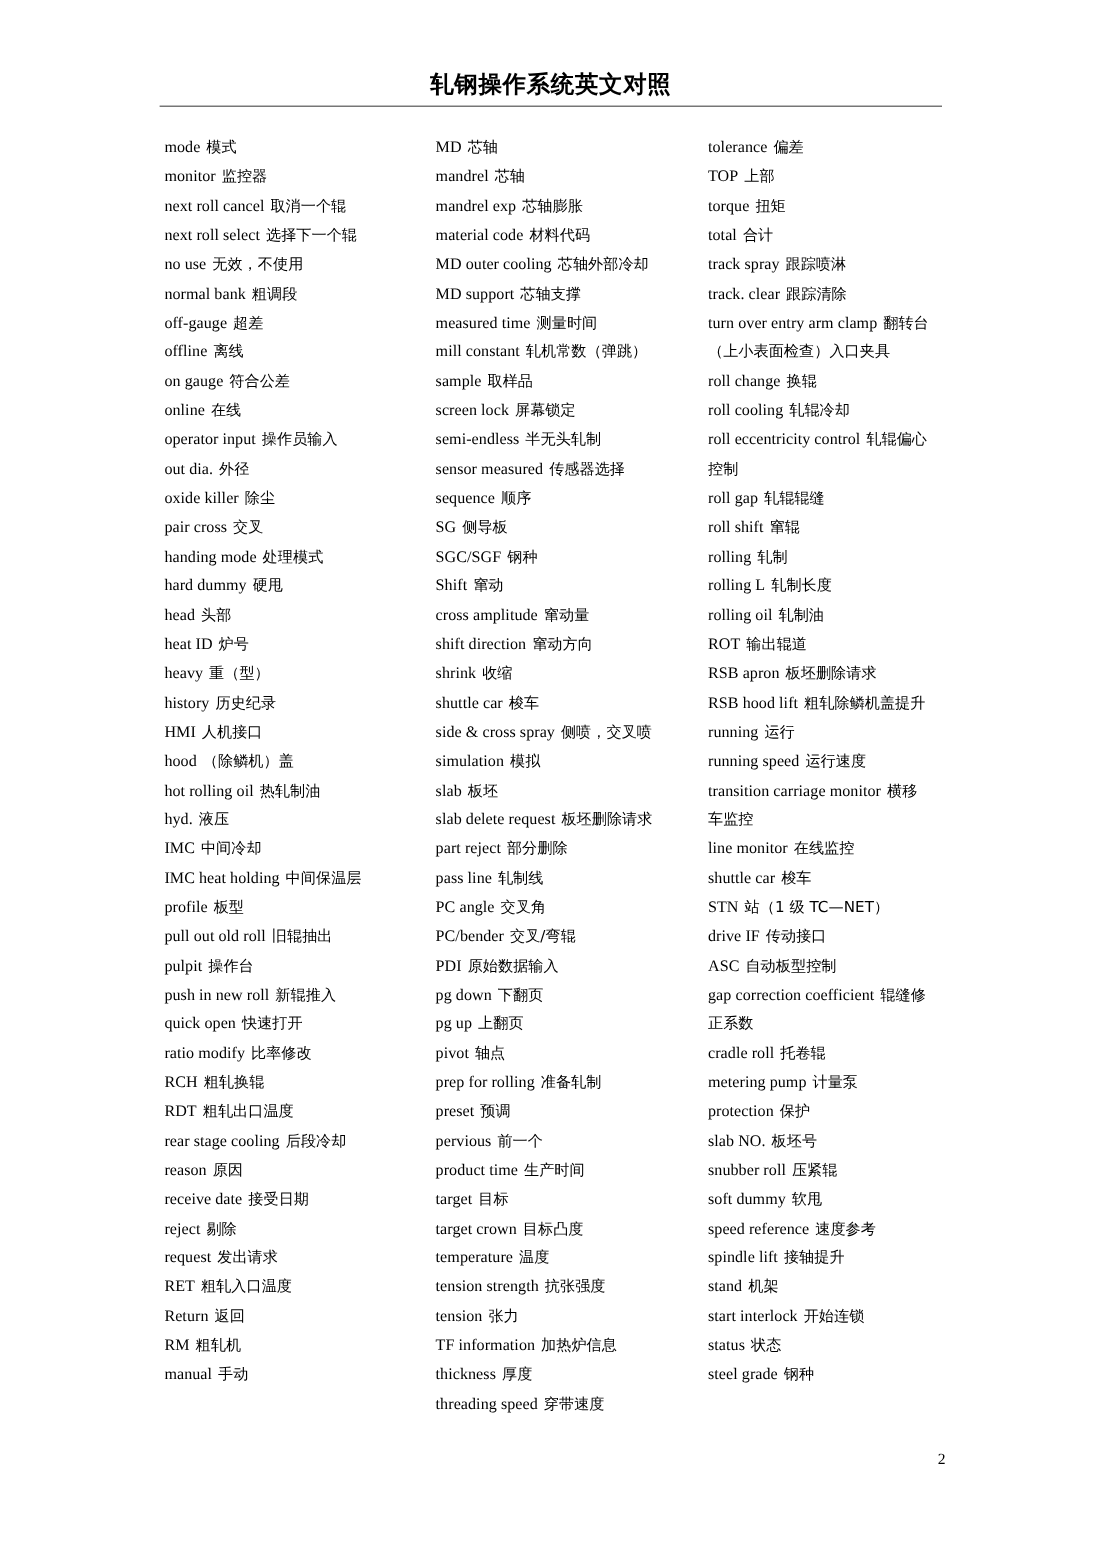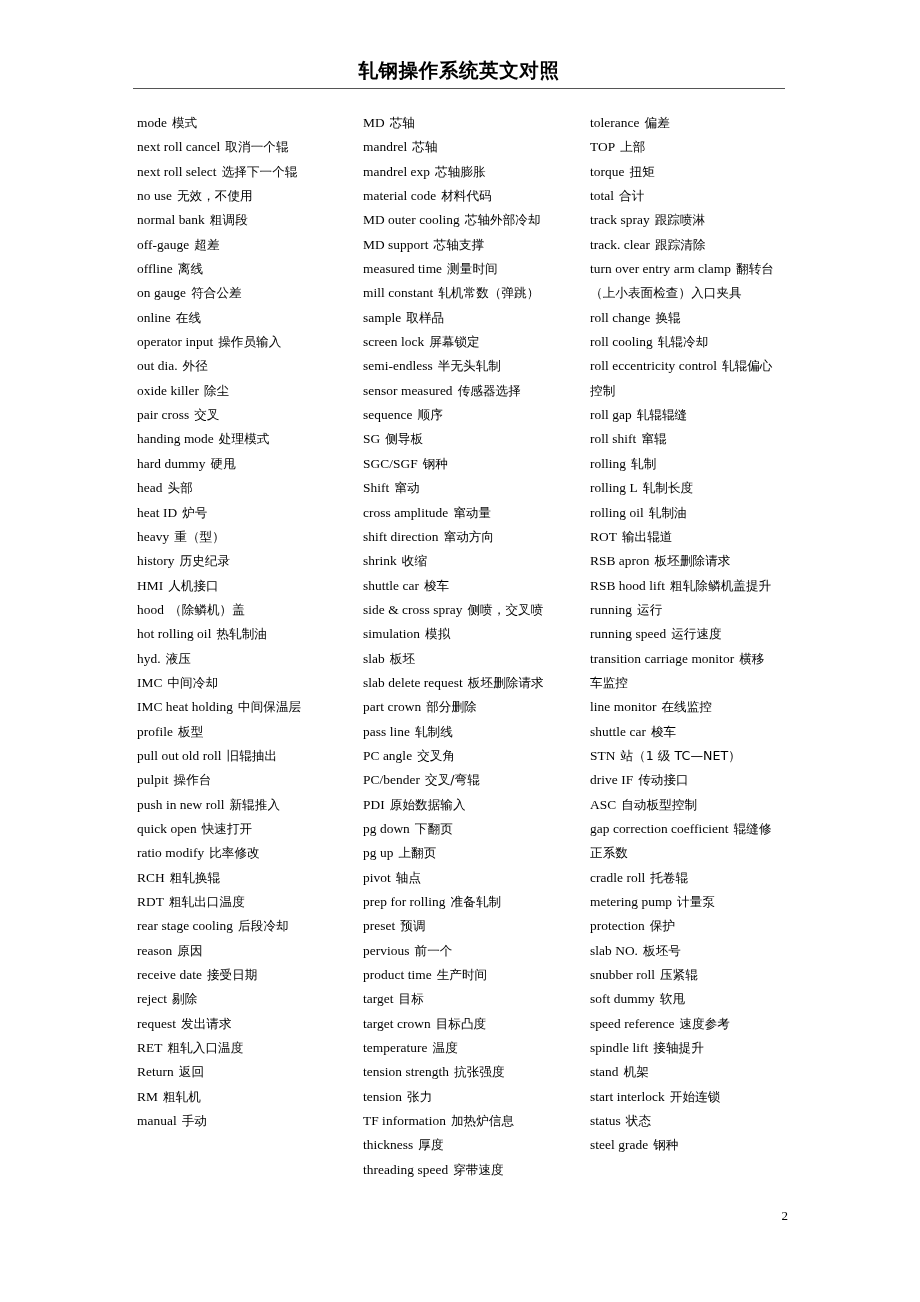--- a/index.html
+++ b/index.html
@@ -95,20 +95,21 @@
 <div class="page">
 
   <div class="header">
     <div class="doc-title">轧钢操作系统英文对照</div>
     <div class="header-rule"></div>
   </div>
 
   <div class="columns">
     <div class="col col-1">
         <div class="entry"><span class="en">mode</span><span class="sp"></span><span class="zh">模式</span></div>
+        <div class="entry"><span class="en">monitor</span><span class="sp"></span><span class="zh">监控器</span></div>
         <div class="entry"><span class="en">next roll cancel</span><span class="sp"></span><span class="zh">取消一个辊</span></div>
         <div class="entry"><span class="en">next roll select</span><span class="sp"></span><span class="zh">选择下一个辊</span></div>
         <div class="entry"><span class="en">no use</span><span class="sp"></span><span class="zh">无效，不使用</span></div>
         <div class="entry"><span class="en">normal bank</span><span class="sp"></span><span class="zh">粗调段</span></div>
         <div class="entry"><span class="en">off-gauge</span><span class="sp"></span><span class="zh">超差</span></div>
         <div class="entry"><span class="en">offline</span><span class="sp"></span><span class="zh">离线</span></div>
         <div class="entry"><span class="en">on gauge</span><span class="sp"></span><span class="zh">符合公差</span></div>
         <div class="entry"><span class="en">online</span><span class="sp"></span><span class="zh">在线</span></div>
         <div class="entry"><span class="en">operator input</span><span class="sp"></span><span class="zh">操作员输入</span></div>
         <div class="entry"><span class="en">out dia.</span><span class="sp"></span><span class="zh">外径</span></div>
@@ -162,21 +163,21 @@
         <div class="entry"><span class="en">SGC/SGF</span><span class="sp"></span><span class="zh">钢种</span></div>
         <div class="entry"><span class="en">Shift</span><span class="sp"></span><span class="zh">窜动</span></div>
         <div class="entry"><span class="en">cross amplitude</span><span class="sp"></span><span class="zh">窜动量</span></div>
         <div class="entry"><span class="en">shift direction</span><span class="sp"></span><span class="zh">窜动方向</span></div>
         <div class="entry"><span class="en">shrink</span><span class="sp"></span><span class="zh">收缩</span></div>
         <div class="entry"><span class="en">shuttle car</span><span class="sp"></span><span class="zh">梭车</span></div>
         <div class="entry"><span class="en">side &amp; cross spray</span><span class="sp"></span><span class="zh">侧喷，交叉喷</span></div>
         <div class="entry"><span class="en">simulation</span><span class="sp"></span><span class="zh">模拟</span></div>
         <div class="entry"><span class="en">slab</span><span class="sp"></span><span class="zh">板坯</span></div>
         <div class="entry"><span class="en">slab delete request</span><span class="sp"></span><span class="zh">板坯删除请求</span></div>
-        <div class="entry"><span class="en">part crown</span><span class="sp"></span><span class="zh">部分删除</span></div>
+        <div class="entry"><span class="en">part reject</span><span class="sp"></span><span class="zh">部分删除</span></div>
         <div class="entry"><span class="en">pass line</span><span class="sp"></span><span class="zh">轧制线</span></div>
         <div class="entry"><span class="en">PC angle</span><span class="sp"></span><span class="zh">交叉角</span></div>
         <div class="entry"><span class="en">PC/bender</span><span class="sp"></span><span class="zh">交叉/弯辊</span></div>
         <div class="entry"><span class="en">PDI</span><span class="sp"></span><span class="zh">原始数据输入</span></div>
         <div class="entry"><span class="en">pg down</span><span class="sp"></span><span class="zh">下翻页</span></div>
         <div class="entry"><span class="en">pg up</span><span class="sp"></span><span class="zh">上翻页</span></div>
         <div class="entry"><span class="en">pivot</span><span class="sp"></span><span class="zh">轴点</span></div>
         <div class="entry"><span class="en">prep for rolling</span><span class="sp"></span><span class="zh">准备轧制</span></div>
         <div class="entry"><span class="en">preset</span><span class="sp"></span><span class="zh">预调</span></div>
         <div class="entry"><span class="en">pervious</span><span class="sp"></span><span class="zh">前一个</span></div>

